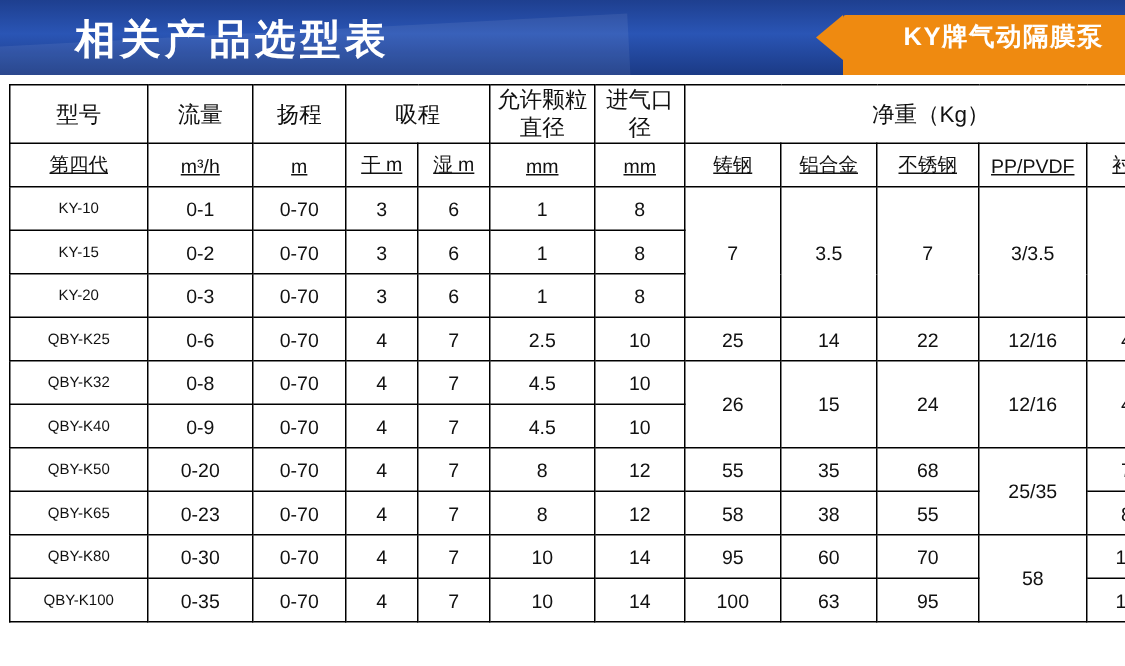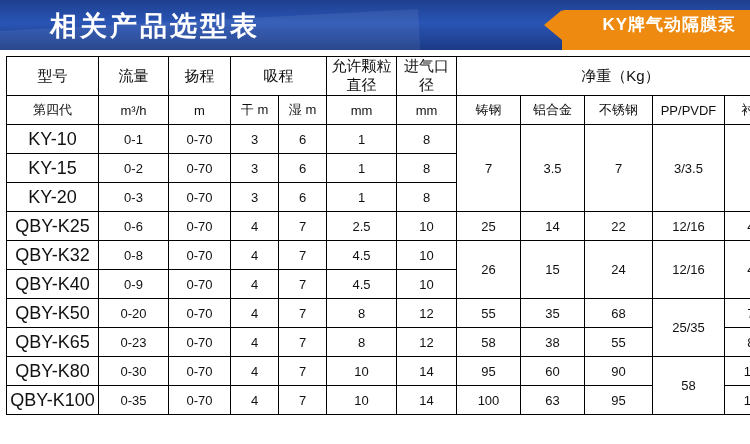--- a/index.html
+++ b/index.html
@@ -98,23 +98,24 @@
   }
   .hdr-main td {
     font-size: 15px;
     font-weight: bold;
     height: 40px;
   }
   .hdr-sub td {
     font-size: 13px;
     font-weight: bold;
     height: 30px;
+    text-decoration: underline;
   }
   .model-cell {
-    font-size: 18px;
+    font-size: 10px;
   }
   .data-row td {
     height: 27px;
   }
   
   col.c-model   { width: 92px; }
   col.c-flow    { width: 70px; }
   col.c-head    { width: 62px; }
   col.c-suck-d  { width: 48px; }
   col.c-suck-w  { width: 48px; }
@@ -285,21 +286,21 @@
         <tr class="data-row">
           <td class="model-cell">QBY-K80</td>
           <td>0-30</td>
           <td>0-70</td>
           <td>4</td>
           <td>7</td>
           <td>10</td>
           <td>14</td>
           <td>95</td>
           <td>60</td>
-          <td>90</td>
+          <td>70</td>
           <td rowspan="2">58</td>
           <td>120</td>
         </tr>
 
         <tr class="data-row">
           <td class="model-cell">QBY-K100</td>
           <td>0-35</td>
           <td>0-70</td>
           <td>4</td>
           <td>7</td>

